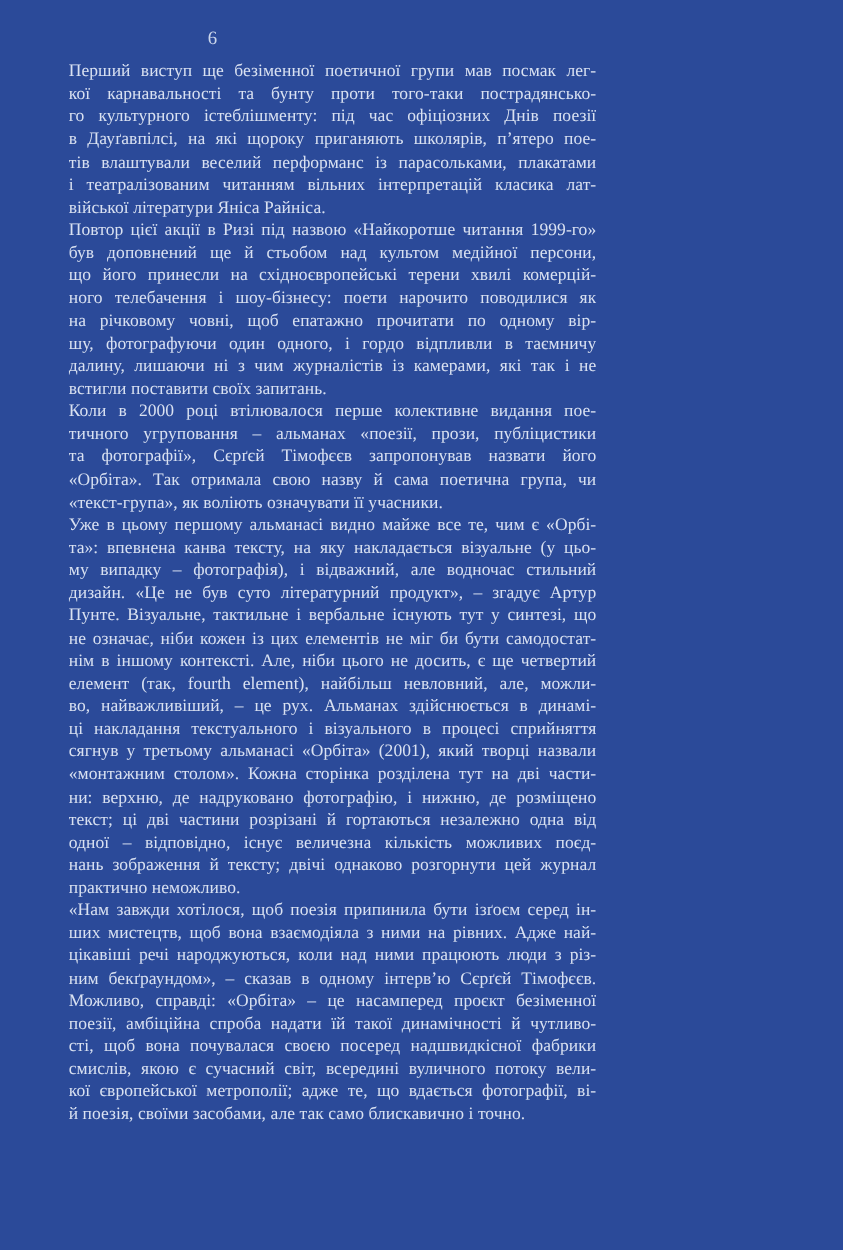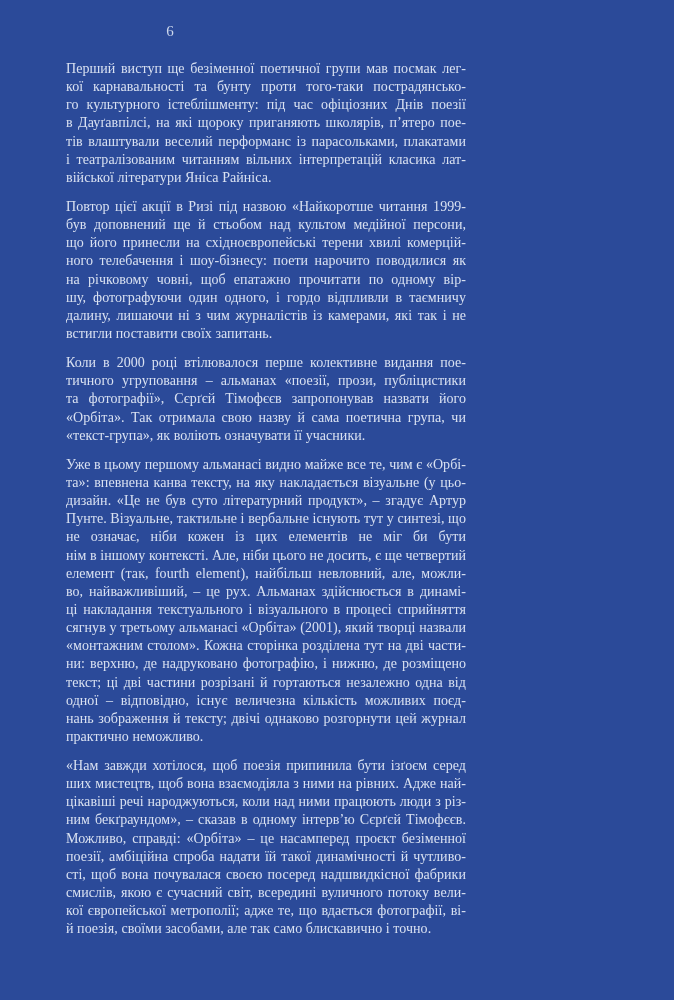--- a/index.html
+++ b/index.html
@@ -32,21 +32,21 @@
     position: absolute;
     top: 49px;
     left: 55px;
     width: 422px;
     font-size: 14px;
     line-height: 18.15px;
     color: #d9e1f1;
     letter-spacing: 0.05px;
   }
   .para {
-    margin: 11px;
+    margin: 0;
     padding: 0;
   }
   .line {
     height: 18.15px;
     overflow: hidden;
     text-align: justify;
     text-align-last: justify;
     text-justify: inter-word;
   }
   .line.para-end {
@@ -81,20 +81,21 @@
       <div class="para">
         <div class="line">Коли в 2000 році втілювалося перше колективне видання пое-</div>
         <div class="line">тичного угруповання – альманах «поезії, прози, публіцистики</div>
         <div class="line">та фотографії», Сєрґєй Тімофєєв запропонував назвати його</div>
         <div class="line">«Орбіта». Так отримала свою назву й сама поетична група, чи</div>
         <div class="line para-end">«текст-група», як воліють означувати її учасники.</div>
       </div>
       <div class="para">
         <div class="line">Уже в цьому першому альманасі видно майже все те, чим є «Орбі-</div>
         <div class="line">та»: впевнена канва тексту, на яку накладається візуальне (у цьо-</div>
+        <div class="line">му випадку – фотографія), і відважний, але водночас стильний</div>
         <div class="line">дизайн. «Це не був суто літературний продукт», – згадує Артур</div>
         <div class="line">Пунте. Візуальне, тактильне і вербальне існують тут у синтезі, що</div>
         <div class="line">не означає, ніби кожен із цих елементів не міг би бути самодостат-</div>
         <div class="line">нім в іншому контексті. Але, ніби цього не досить, є ще четвертий</div>
         <div class="line">елемент (так, fourth element), найбільш невловний, але, можли-</div>
         <div class="line">во, найважливіший, – це рух. Альманах здійснюється в динамі-</div>
         <div class="line">ці накладання текстуального і візуального в процесі сприйняття</div>
         <div class="line">сягнув у третьому альманасі «Орбіта» (2001), який творці назвали</div>
         <div class="line">«монтажним столом». Кожна сторінка розділена тут на дві части-</div>
         <div class="line">ни: верхню, де надруковано фотографію, і нижню, де розміщено</div>

